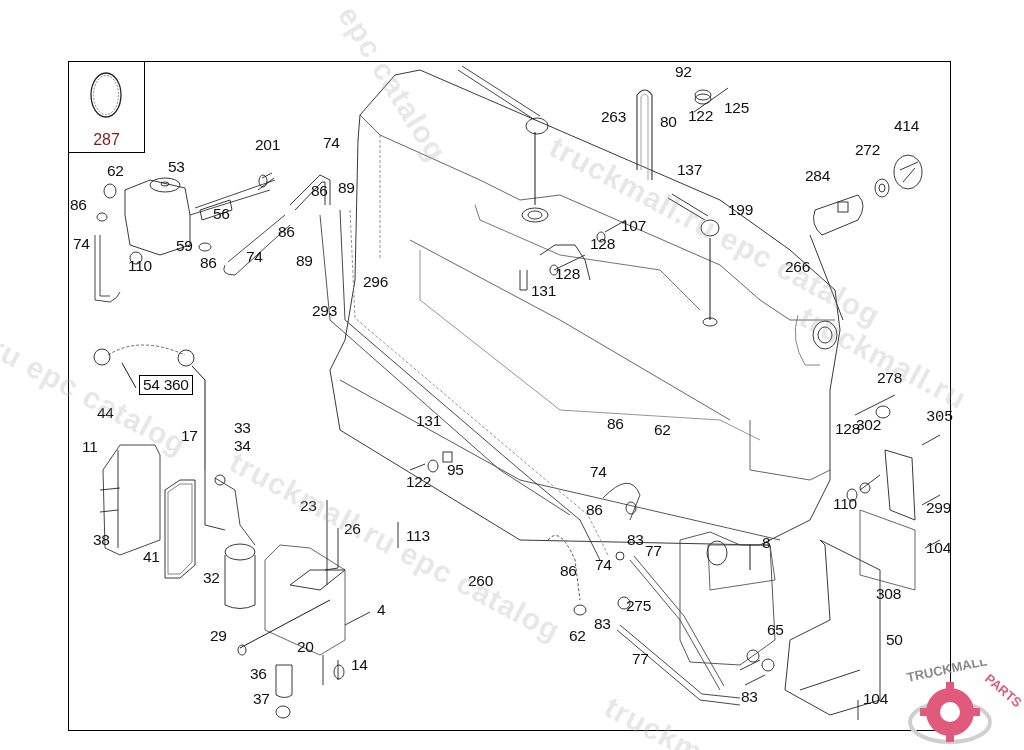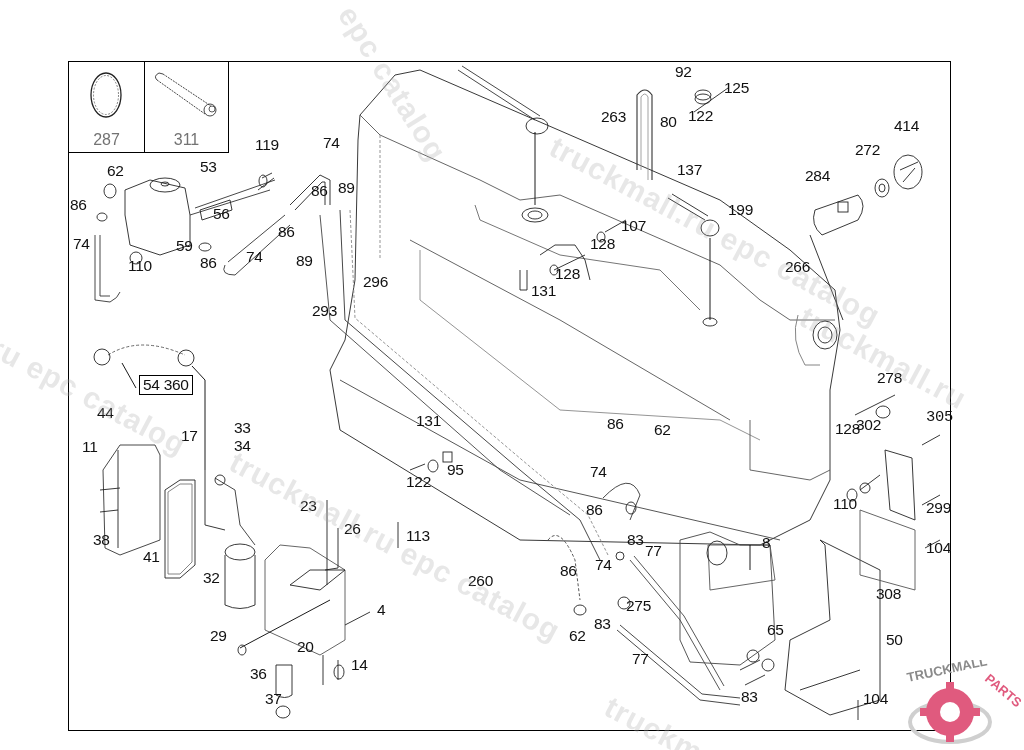--- a/index.html
+++ b/index.html
@@ -6,21 +6,21 @@
   body { width: 1024px; height: 750px; position: relative; overflow: hidden;
          font-family: "Liberation Sans", sans-serif; }
   #stage { position: absolute; left: 0; top: 0; width: 1024px; height: 750px; }
   .frame { position: absolute; left: 68px; top: 61px; width: 883px; height: 670px;
            border: 1.5px solid #000; box-sizing: border-box; }
   .inset { position: absolute; top: 61px; height: 92px; border: 1.5px solid #000;
            box-sizing: border-box; }
   .inset-287 { left: 68px; width: 77px; }
   .inset-311 { left: 144px; width: 85px; }
   .inset-label { position: absolute; bottom: 3px; left: 0; right: 0; text-align: center;
-                 font-size: 16px; color: #737373; }
+                 font-size: 16px; color: #7f1d1d; }
   .callout { position: absolute; font-size: 15.5px; color: #111; line-height: 1;
              white-space: nowrap; letter-spacing: -0.3px; }
   .callout.boxed { border: 1.2px solid #000; padding: 1px 3px; background: #fff; }
   .watermark { position: absolute; font-size: 30px; font-weight: bold; color: rgba(170,170,170,0.28);
                white-space: nowrap; transform-origin: left top; pointer-events: none; letter-spacing: 1px; }
   .logo { position: absolute; left: 898px; top: 660px; width: 126px; height: 90px; }
   svg text { font-family: "Liberation Sans", sans-serif; }
 </style>
 </head>
 <body>
@@ -30,29 +30,20 @@
   <div class="frame"></div>
 
   <div class="inset inset-287">
     <svg width="75" height="70" viewBox="0 0 75 70">
       <ellipse cx="37" cy="33" rx="15" ry="22" fill="none" stroke="#222" stroke-width="1.3"></ellipse>
       <ellipse cx="37" cy="33" rx="12.5" ry="19.5" fill="none" stroke="#666" stroke-width="0.8" stroke-dasharray="2 1.5"></ellipse>
     </svg>
     <div class="inset-label">287</div>
   </div>
 
-  <div class="inset inset-311">
-    <svg width="83" height="70" viewBox="0 0 83 70">
-      <path d="M12,18 L60,52 M18,12 L66,44" stroke="#333" stroke-width="0.9" fill="none" stroke-dasharray="2 1"></path>
-      <path d="M12,18 Q8,14 14,11 L18,12" stroke="#333" stroke-width="0.9" fill="none"></path>
-      <ellipse cx="65" cy="48" rx="6" ry="6" fill="none" stroke="#333" stroke-width="0.9"></ellipse>
-      <ellipse cx="67" cy="47" rx="3" ry="3" fill="none" stroke="#333" stroke-width="0.8"></ellipse>
-    </svg>
-    <div class="inset-label">311</div>
-  </div>
 
   <svg id="art" width="1024" height="750" viewBox="0 0 1024 750" style="position:absolute;left:0;top:0">
     <g fill="none" stroke="#222" stroke-width="0.9">
 
       <path d="M360,115 L395,75 L420,70 L720,200 L790,250 L835,290 L840,330 L830,390 L830,480 L810,520 L760,545 L520,540 L340,430 L330,370 L345,340 L355,280 L358,140 Z"></path>
       <path d="M360,115 L380,135 L480,180 L520,200 L560,195 L720,265 L760,300 L790,320 L835,320" stroke="#555"></path>
       <path d="M380,135 L380,260" stroke="#888" stroke-dasharray="3 2"></path>
       <path d="M420,250 L420,300 L560,410 L720,420 L760,440" stroke="#888"></path>
       <path d="M410,240 L560,320 L730,420" stroke="#555"></path>
       <path d="M750,420 L750,470 L810,480 L830,470" stroke="#555"></path>
@@ -189,40 +180,40 @@
 
       <circle cx="753" cy="656" r="6"></circle>
       <circle cx="768" cy="665" r="6"></circle>
       <path d="M740,670 L760,660 M745,685 L765,675"></path>
 
       <path d="M858,700 L858,720"></path>
     </g>
   </svg>
 
   <div id="callouts">
-      <div class="callout" style="left: 255px; top: 137px;">119</div>
+      <div class="callout" style="left: 255px; top: 137px;">201</div>
       <div class="callout" style="left: 323px; top: 135px;">74</div>
       <div class="callout" style="left: 107px; top: 163px;">62</div>
-      <div class="callout" style="left: 200px; top: 159px;">53</div>
+      <div class="callout" style="left: 168px; top: 159px;">53</div>
       <div class="callout" style="left: 311px; top: 183px;">86</div>
       <div class="callout" style="left: 338px; top: 180px;">89</div>
       <div class="callout" style="left: 70px; top: 197px;">86</div>
       <div class="callout" style="left: 213px; top: 206px;">56</div>
       <div class="callout" style="left: 278px; top: 224px;">86</div>
       <div class="callout" style="left: 73px; top: 236px;">74</div>
       <div class="callout" style="left: 176px; top: 238px;">59</div>
       <div class="callout" style="left: 200px; top: 255px;">86</div>
       <div class="callout" style="left: 246px; top: 249px;">74</div>
       <div class="callout" style="left: 296px; top: 253px;">89</div>
       <div class="callout" style="left: 128px; top: 258px;">110</div>
       <div class="callout" style="left: 363px; top: 274px;">296</div>
       <div class="callout" style="left: 312px; top: 303px;">293</div>
       <div class="callout" style="left: 557px; top: 109px; margin-left: 44px;">263</div>
       <div class="callout" style="left: 675px; top: 64px;">92</div>
-      <div class="callout" style="left: 724px; top: 80px;">125</div>
+      <div class="callout" style="left: 724px; top: 100px;">125</div>
       <div class="callout" style="left: 660px; top: 114px;">80</div>
       <div class="callout" style="left: 688px; top: 108px;">122</div>
       <div class="callout" style="left: 677px; top: 162px;">137</div>
       <div class="callout" style="left: 728px; top: 202px;">199</div>
       <div class="callout" style="left: 621px; top: 218px;">107</div>
       <div class="callout" style="left: 590px; top: 236px;">128</div>
       <div class="callout" style="left: 555px; top: 266px;">128</div>
       <div class="callout" style="left: 531px; top: 283px;">131</div>
       <div class="callout" style="left: 785px; top: 259px;">266</div>
       <div class="callout" style="left: 894px; top: 118px;">414</div>
@@ -266,21 +257,21 @@
       <div class="callout" style="left: 569px; top: 628px;">62</div>
       <div class="callout" style="left: 594px; top: 616px;">83</div>
       <div class="callout" style="left: 210px; top: 628px;">29</div>
       <div class="callout" style="left: 767px; top: 622px;">65</div>
       <div class="callout" style="left: 886px; top: 632px;">50</div>
       <div class="callout" style="left: 297px; top: 639px;">20</div>
       <div class="callout" style="left: 632px; top: 651px;">77</div>
       <div class="callout" style="left: 351px; top: 657px;">14</div>
       <div class="callout" style="left: 250px; top: 666px;">36</div>
       <div class="callout" style="left: 741px; top: 689px;">83</div>
-      <div class="callout" style="left: 253px; top: 691px; margin-left: 12px;">37</div>
+      <div class="callout" style="left: 253px; top: 691px;">37</div>
       <div class="callout" style="left: 863px; top: 691px;">104</div>
     </div>
   <div id="watermarks">
       <div class="watermark" style="left: 240px; top: 445px; transform: rotate(28deg);">truckmall.ru epc catalog</div>
       <div class="watermark" style="left: 560px; top: 130px; transform: rotate(28deg);">truckmall.ru epc catalog</div>
       <div class="watermark" style="left: 0px; top: 330px; transform: rotate(28deg);">ru epc catalog</div>
       <div class="watermark" style="left: 810px; top: 300px; transform: rotate(28deg);">truckmall.ru</div>
       <div class="watermark" style="left: 360px; top: 0px; transform: rotate(58deg);">epc catalog</div>
       <div class="watermark" style="left: 615px; top: 690px; transform: rotate(28deg);">truckmall.ru</div>
     </div>

